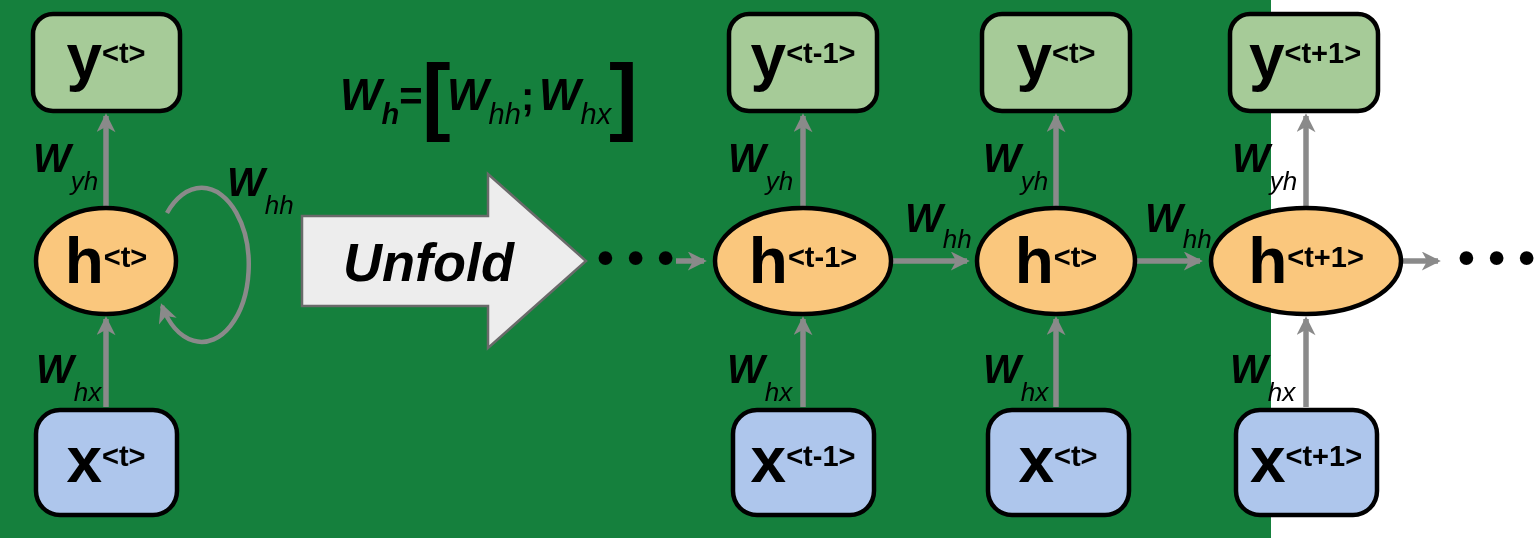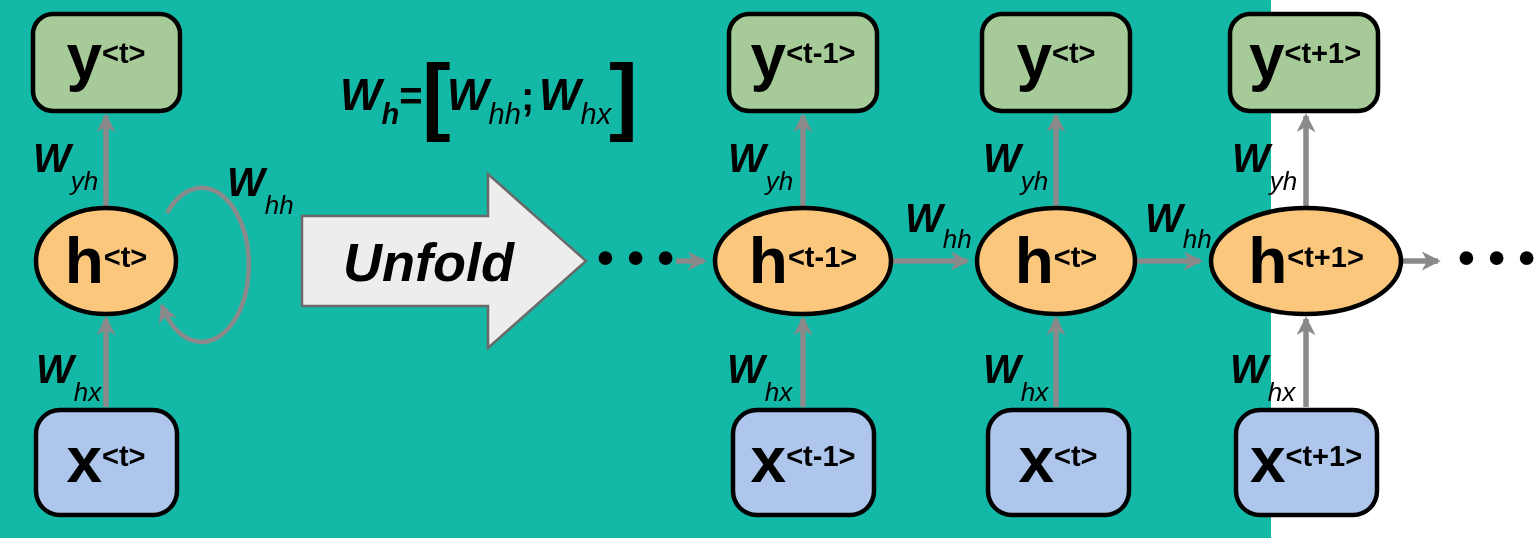--- a/index.html
+++ b/index.html
@@ -1,16 +1,16 @@
 <!DOCTYPE html>
 <html><head>
 <meta charset="utf-8">
 <style>
   html,body{margin:0;padding:0;background:#fff;}
-  .stage{width:1271px;height:538px;position:relative;background:#14b8a6;font-family:"Liberation Sans",sans-serif;}
+  .stage{width:1271px;height:538px;position:relative;background:#15803d;font-family:"Liberation Sans",sans-serif;}
   svg{display:block;}
   .node{stroke:#000;stroke-width:4.5;}
   .shaft{fill:none;stroke-width:5.5;}
   .loop{fill:none;stroke-width:4.5;}
   .nlabel{font-family:"Liberation Sans",sans-serif;font-weight:bold;font-size:64px;fill:#000;text-anchor:middle;}
   .nsup{font-size:29px;font-weight:bold;}
   .wl{font-family:"Liberation Sans",sans-serif;font-style:italic;font-weight:bold;font-size:40px;fill:#000;}
   .wsub{font-size:26px;font-weight:normal;font-style:italic;}
   .fW{font-family:"Liberation Sans",sans-serif;font-style:italic;font-weight:bold;font-size:44px;fill:#000;}
   .fsub{font-size:29px;font-style:italic;font-weight:normal;}

